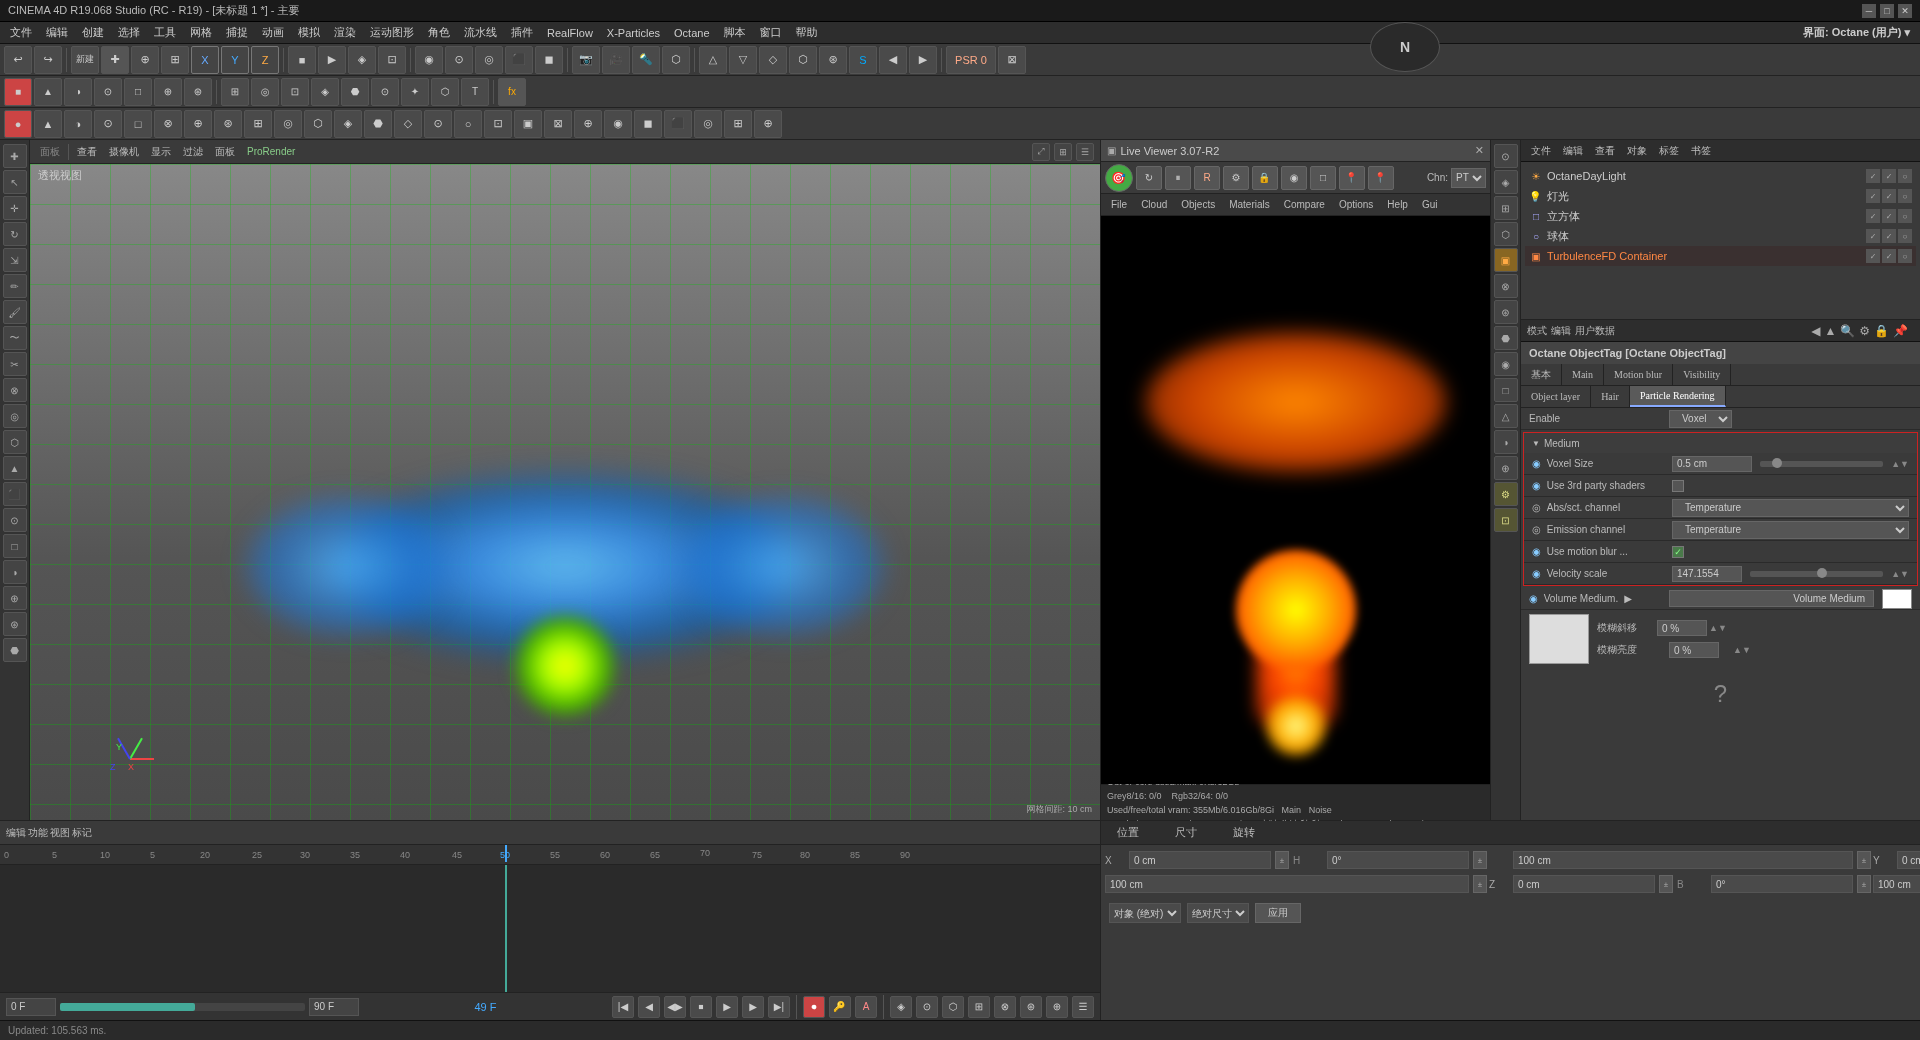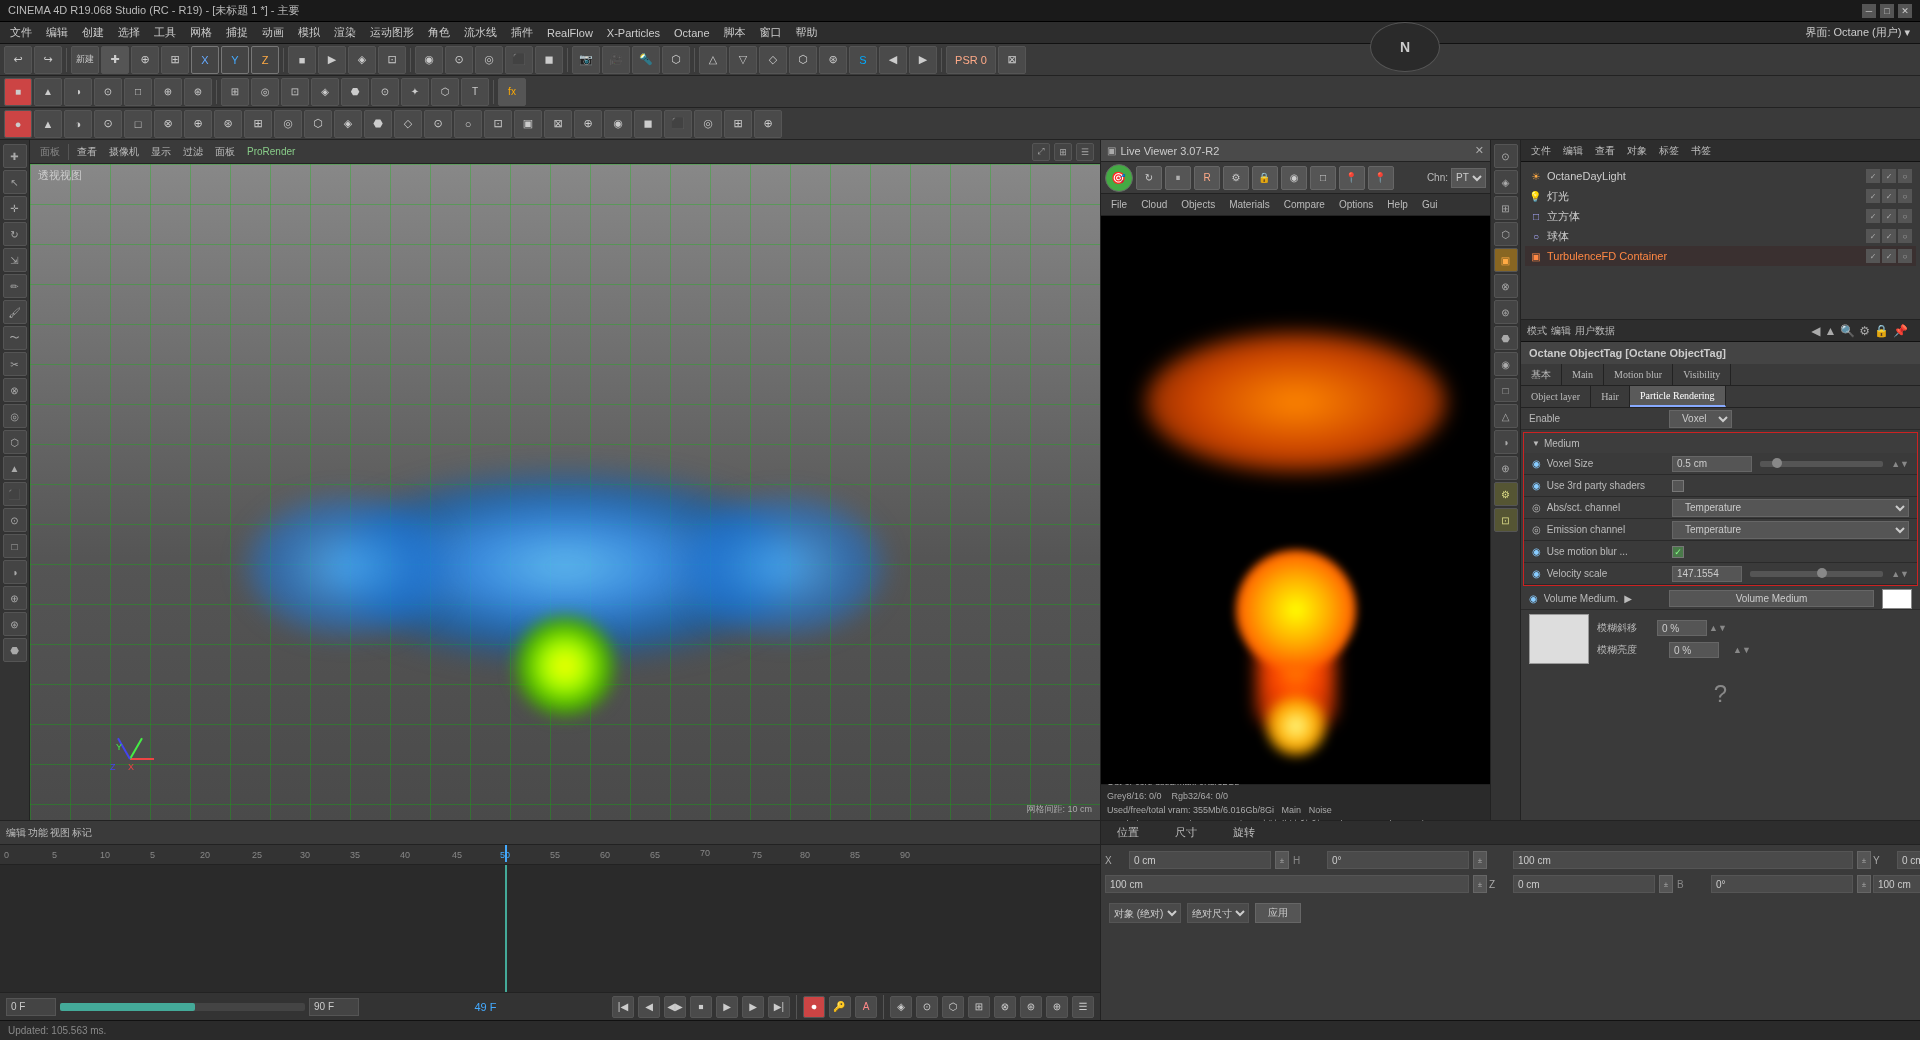--- a/index.html
+++ b/index.html
@@ -498,24 +498,24 @@
       margin-right: 4px;
       font-size: 8px;
     }
 
     
     .volume-btn {
       background: #555;
       border: 1px solid #666;
       color: #ccc;
       font-size: 10px;
-      padding: 2px 16px;
+      padding: 2px 8px;
       cursor: pointer;
       flex: 1;
-      text-align: center;
+      text-align: right;
     }
 
     
     #bottom-area {
       height: 200px;
       display: flex;
       border-top: 1px solid #222;
     }
     #timeline-area {
       flex: 1;
@@ -762,21 +762,21 @@
   <span>流水线</span>
   <span>插件</span>
   <span>RealFlow</span>
   <span>X-Particles</span>
   <span>Octane</span>
   <span>脚本</span>
   <span>窗口</span>
   <span>帮助</span>
   <div style="flex:1"></div>
   <div style="width:70px;height:50px;background:#2a2a2a;border:1px solid #555;border-radius:50%;display:flex;align-items:center;justify-content:center;color:#ccc;font-weight:bold;font-size:14px;position:absolute;top:22px;right:480px;">N</div>
-  <span style="margin-left:auto;">界面: Octane (用户) ▾</span>
+  <span style="margin-left:auto;font-weight:bold;">界面: Octane (用户) ▾</span>
 </div>
 
 <div class="toolbar-row">
   <div class="toolbar-btn">↩</div>
   <div class="toolbar-btn">↪</div>
   <div class="toolbar-sep"></div>
   <div class="toolbar-btn" style="font-size:9px;">新建</div>
   <div class="toolbar-btn" style="background:#555;">✚</div>
   <div class="toolbar-btn">⊕</div>
   <div class="toolbar-btn">⊞</div>

